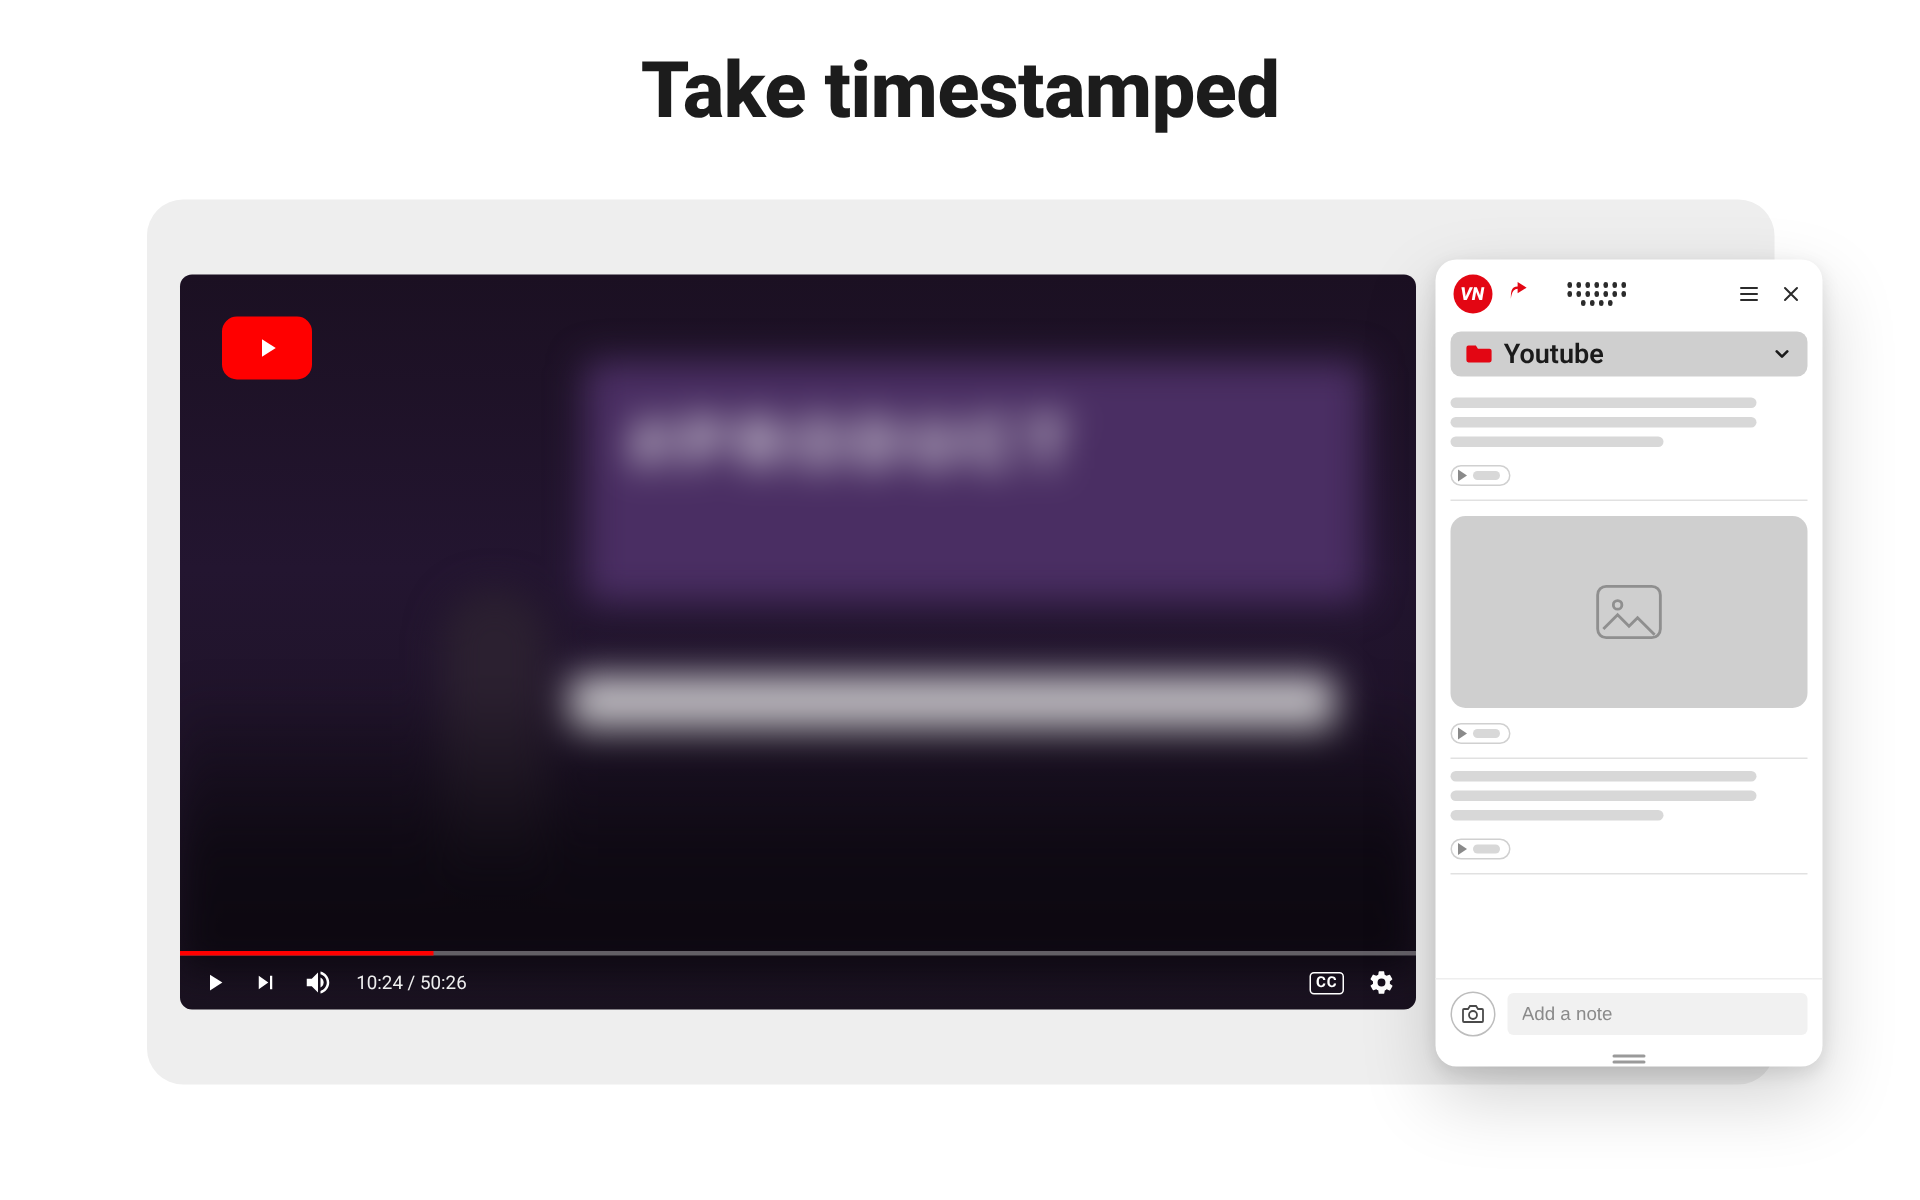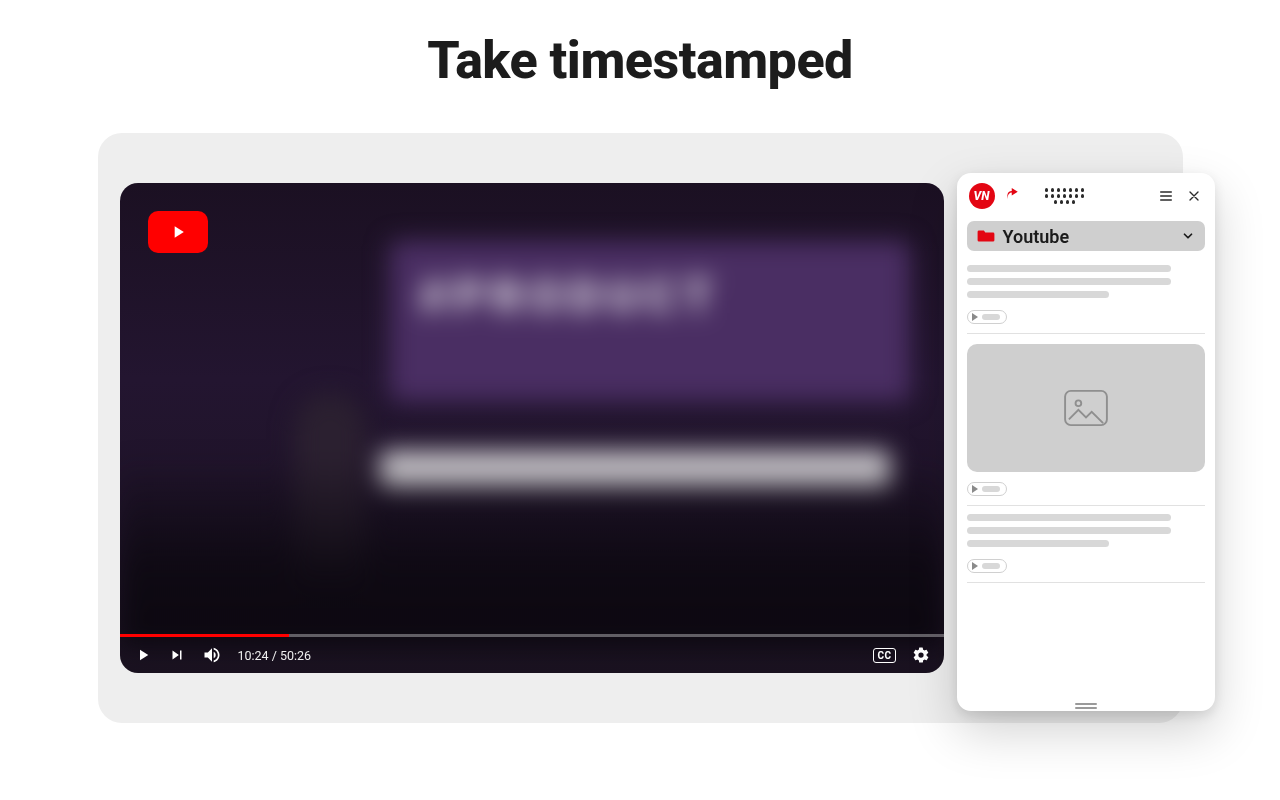--- a/index.html
+++ b/index.html
@@ -4,21 +4,21 @@
 <style>
   * { box-sizing: border-box; margin: 0; padding: 0; }
   html, body { width: 1280px; height: 800px; background: #ffffff; font-family: -apple-system, BlinkMacSystemFont, "Segoe UI", Roboto, Helvetica, Arial, sans-serif; overflow: hidden; }
 
   .headline { text-align: center; margin-top: 28px; font-weight: 800; font-size: 52px; line-height: 1.25; color: #1c1c1c; letter-spacing: -0.5px; }
   .headline .red { color: #e30613; }
 
   .stage { position: relative; margin: 40px auto 0; width: 1085px; height: 590px; background: #eeeeee; border-radius: 24px; }
 
   
-  .player { position: absolute; top: 50px; left: 22px; width: 824px; height: 490px; border-radius: 18px; background: linear-gradient(180deg, #1b1022 0%, #231530 40%, #1a1220 100%); overflow: hidden; }
+  .player { position: absolute; top: 50px; left: 22px; width: 824px; height: 490px; border-radius: 8px; background: linear-gradient(180deg, #1b1022 0%, #231530 40%, #1a1220 100%); overflow: hidden; }
   .player-scene { position: absolute; inset: 0; filter: blur(12px); }
   .banner { position: absolute; top: 58px; left: 270px; width: 520px; height: 160px; background: #4a2e63; border-radius: 8px; }
   .banner .big { position: absolute; top: 28px; left: 30px; font-size: 46px; font-weight: 800; letter-spacing: 8px; color: rgba(255,255,255,0.85); }
   .banner .sub { position: absolute; top: 92px; left: 34px; font-size: 16px; color: rgba(255,255,255,0.55); letter-spacing: 2px; }
   .person { position: absolute; top: 210px; left: 175px; width: 70px; height: 190px; background: #2b2030; border-radius: 40px 40px 10px 10px; }
   .crowd { position: absolute; left: 0; right: 0; bottom: 26px; height: 190px; background: linear-gradient(180deg, rgba(12,8,16,0) 0%, rgba(12,8,16,0.85) 60%, rgba(12,8,16,0.95) 100%); }
   .logos { position: absolute; top: 268px; left: 260px; width: 510px; height: 36px; background: rgba(255,255,255,0.78); border-radius: 6px; }
 
   .yt-badge { position: absolute; top: 28px; left: 28px; width: 60px; height: 42px; background: #ff0000; border-radius: 10px; display: flex; align-items: center; justify-content: center; }
   .yt-badge svg { width: 20px; height: 20px; fill: #fff; }
@@ -215,18 +215,27 @@
       <div class="skel-line skel-80"></div>
       <div class="skel-line skel-60"></div>
       <div class="play-chip">
           <span class="tri"></span>
           <span class="bar"></span>
         </div>
 
       <div class="divider"></div>
     </div>
 
+    <div class="panel-foot">
+      <div class="cam-btn">
+        <svg viewBox="0 0 24 20">
+            <path d="M3 5h4l2-3h6l2 3h4a1 1 0 0 1 1 1v11a1 1 0 0 1-1 1H3a1 1 0 0 1-1-1V6a1 1 0 0 1 1-1z"></path>
+            <circle cx="12" cy="11" r="4"></circle>
+          </svg>
+      </div>
+      <input class="note-input" placeholder="Add a note" style="">
+    </div>
     <div class="drag-handle">
         <span></span>
       </div>
   </div>
 
 </div>
 
 </body></html>

